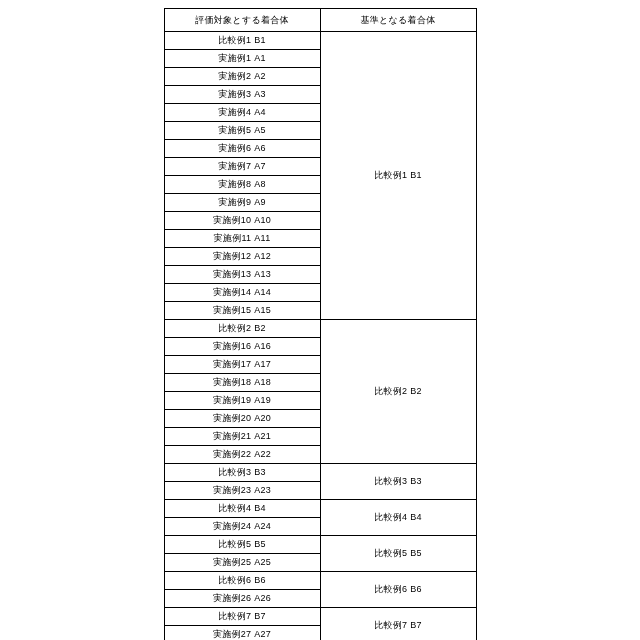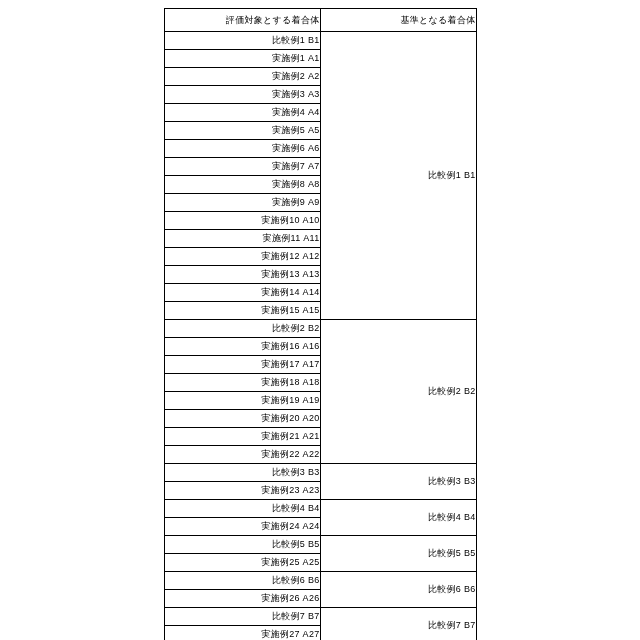--- a/index.html
+++ b/index.html
@@ -28,21 +28,21 @@
   }
   table.main-table col.c-left { width: 156px; }
   table.main-table col.c-right { width: 156px; }
   table.main-table th,
   table.main-table td {
     border: 1px solid #000000;
     font-size: 9px;
     line-height: 11px;
     height: 17px;
     padding: 0;
-    text-align: right;
+    text-align: center;
     vertical-align: middle;
     font-weight: normal;
     white-space: nowrap;
     letter-spacing: 0.3px;
   }
   table.main-table thead th {
     height: 22px;
     font-size: 9px;
   }
   td.group-cell {

